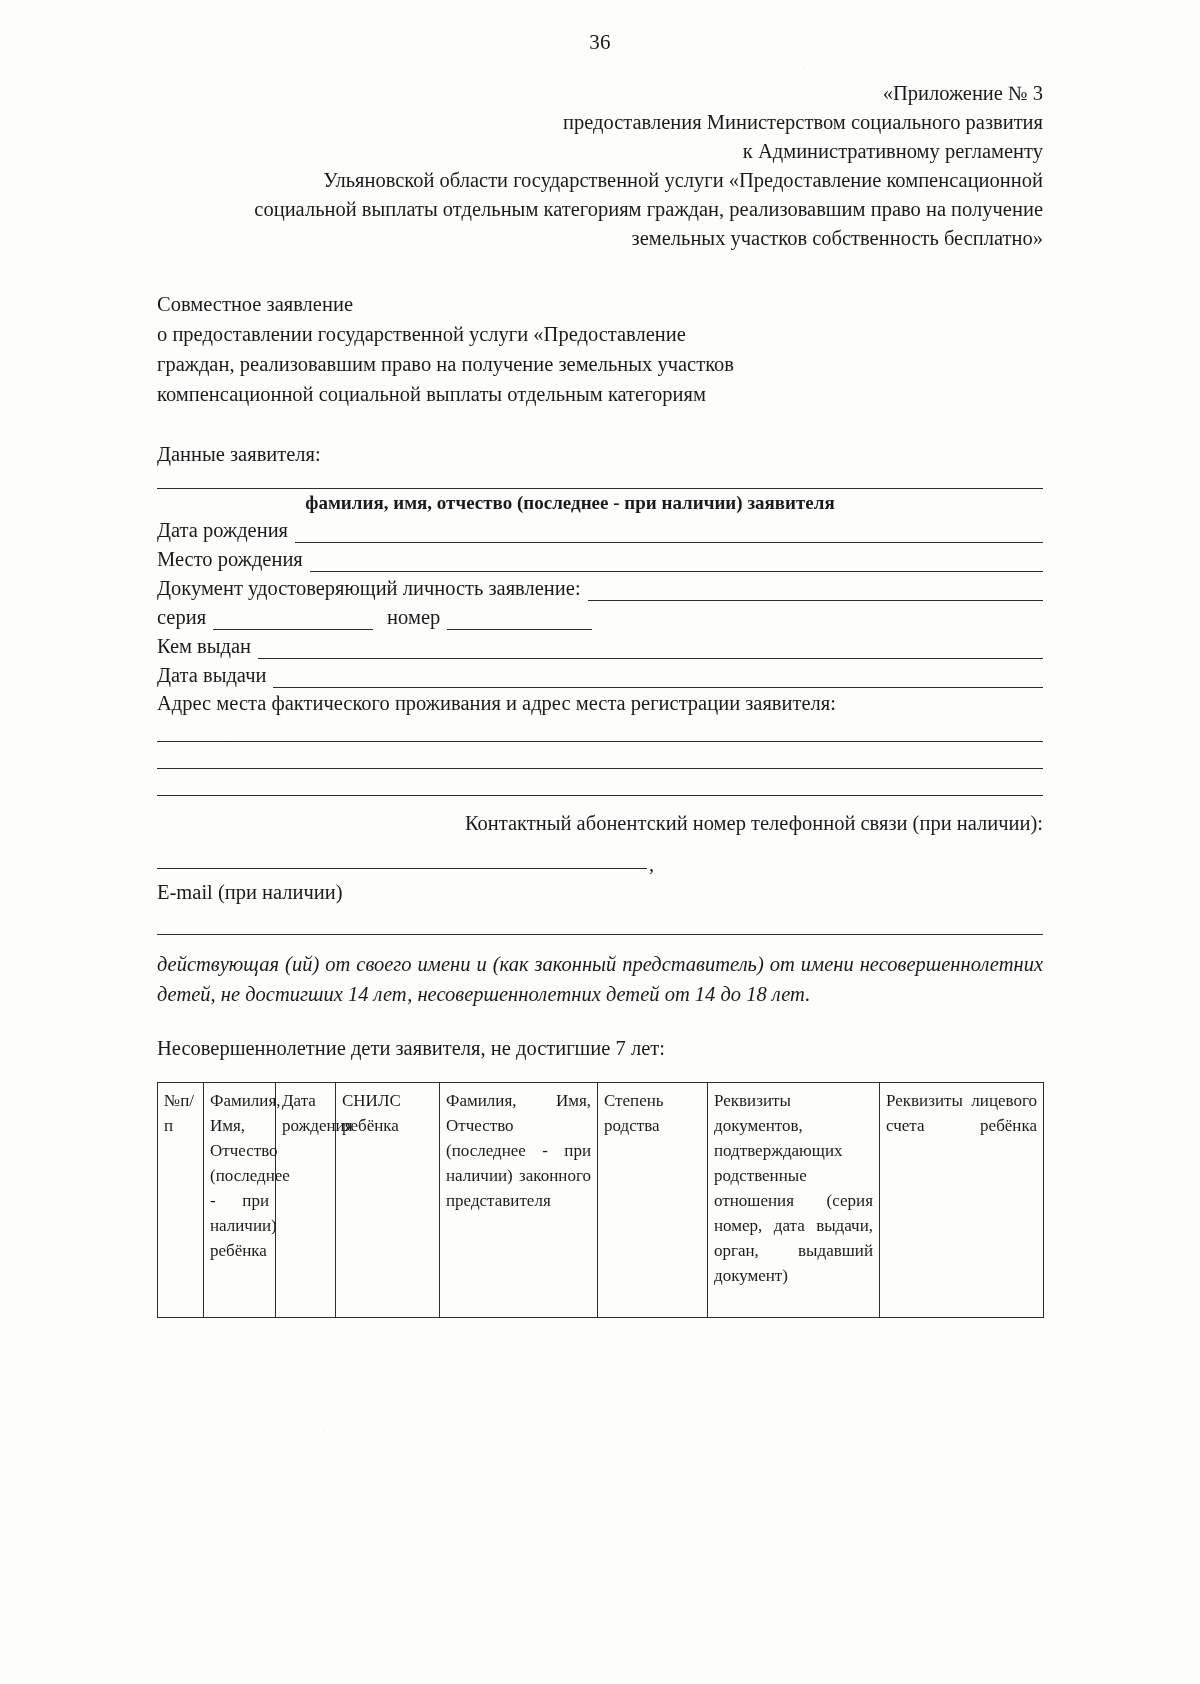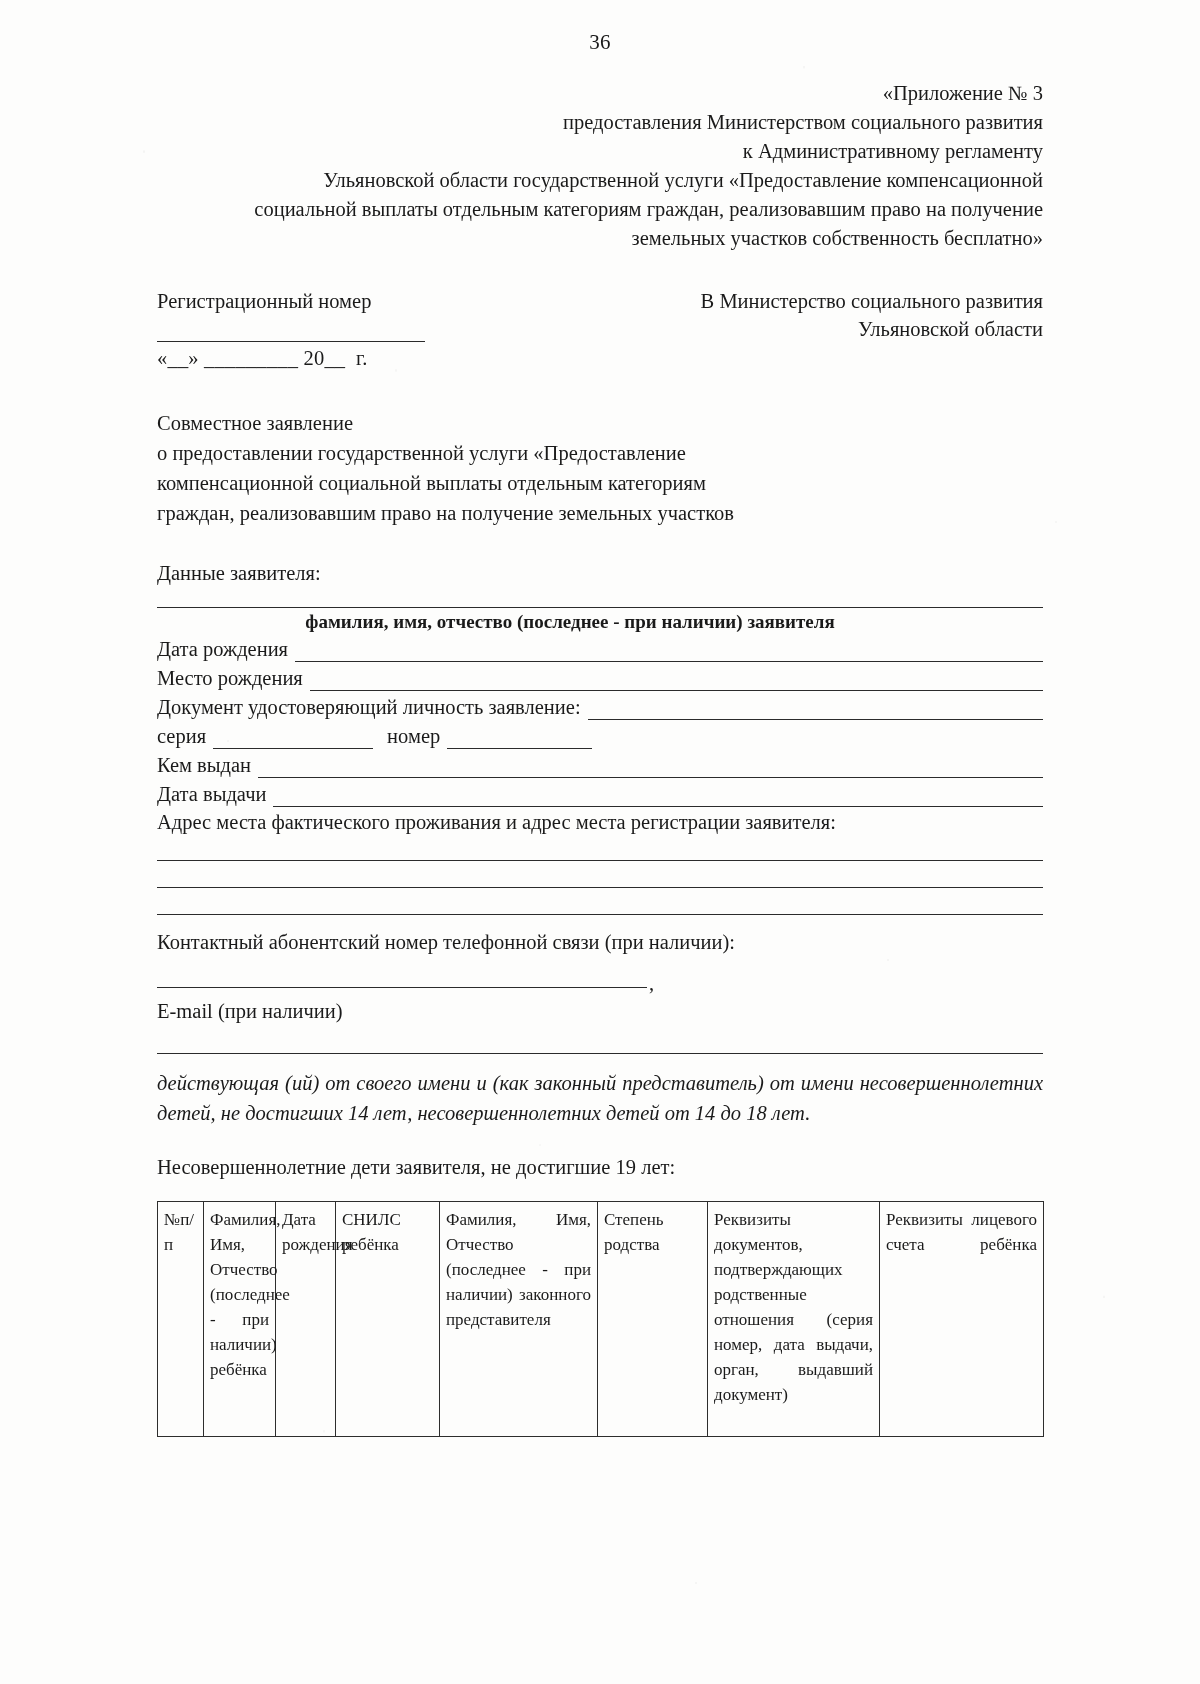--- a/index.html
+++ b/index.html
@@ -125,21 +125,21 @@
     height: 20px;
     margin-left: 7px;
   }
   .field-row .fill.short-a { flex: none; width: 160px; }
   .field-row .fill.short-b { flex: none; width: 145px; }
   .field-row .gap { width: 14px; }
 
   .addr-label { font-size: 20.5px; margin-top: 4px; }
   .addr-line { width: 100%; margin-top: 26px; }
 
-  .phone-label { font-size: 20.5px; margin-top: 16px; }
+  .phone-label { font-size: 20.5px; margin-top: 16px; text-align: right; }
   .phone-line-wrap {
     margin-top: 24px;
     display: flex;
     align-items: flex-end;
   }
   .phone-line {
     width: 490px;
     border-bottom: 1.5px solid #2b2b2b;
     height: 1px;
   }
@@ -201,37 +201,26 @@
 
     <div class="header-block">
       <div>«Приложение № 3</div>
       <div>предоставления Министерством социального развития</div>
       <div>к Административному регламенту</div>
       <div>Ульяновской области государственной услуги «Предоставление компенсационной</div>
       <div>социальной выплаты отдельным категориям граждан, реализовавшим право на получение</div>
       <div>земельных участков собственность бесплатно»</div>
     </div>
 
-    <div class="reg-row">
-      <div class="reg-left">
-        <div>Регистрационный номер</div>
-        <div class="reg-line"></div>
-        <div class="date-line">«__» _________ 20__  г.</div>
-      </div>
-      <div class="reg-right">
-        <div>В Министерство социального развития</div>
-        <div>Ульяновской области</div>
-      </div>
-    </div>
 
     <div class="doc-title">
       <div>Совместное заявление</div>
       <div>о предоставлении государственной услуги «Предоставление</div>
+      <div>граждан, реализовавшим право на получение земельных участков</div>
       <div>компенсационной социальной выплаты отдельным категориям</div>
-      <div>граждан, реализовавшим право на получение земельных участков</div>
     </div>
 
     <div class="section-label">Данные заявителя:</div>
 
     <div class="rule fio-rule"></div>
     <div class="fio-caption">фамилия, имя, отчество (последнее - при наличии) заявителя</div>
 
     <div class="field-row">
       <span class="lbl">Дата рождения</span>
       <span class="fill"></span>
@@ -274,21 +263,21 @@
     <div class="phone-line-wrap">
       <span class="phone-line"></span>
       <span class="phone-comma">,</span>
     </div>
 
     <div class="email-label">E-mail (при наличии)</div>
     <div class="rule email-line"></div>
 
     <div class="para">действующая (ий) от своего имени и (как законный представитель) от имени несовершеннолетних детей, не достигших 14 лет, несовершеннолетних детей от 14 до 18 лет.</div>
 
-    <div class="minors-label">Несовершеннолетние дети заявителя, не достигшие 19 лет:</div>
+    <div class="minors-label">Несовершеннолетние дети заявителя, не достигшие 7 лет:</div>
 
     <table class="children">
       <colgroup>
         <col class="col1">
           <col class="col2">
           <col class="col3">
           <col class="col4">
         <col class="col5">
           <col class="col6">
           <col class="col7">

